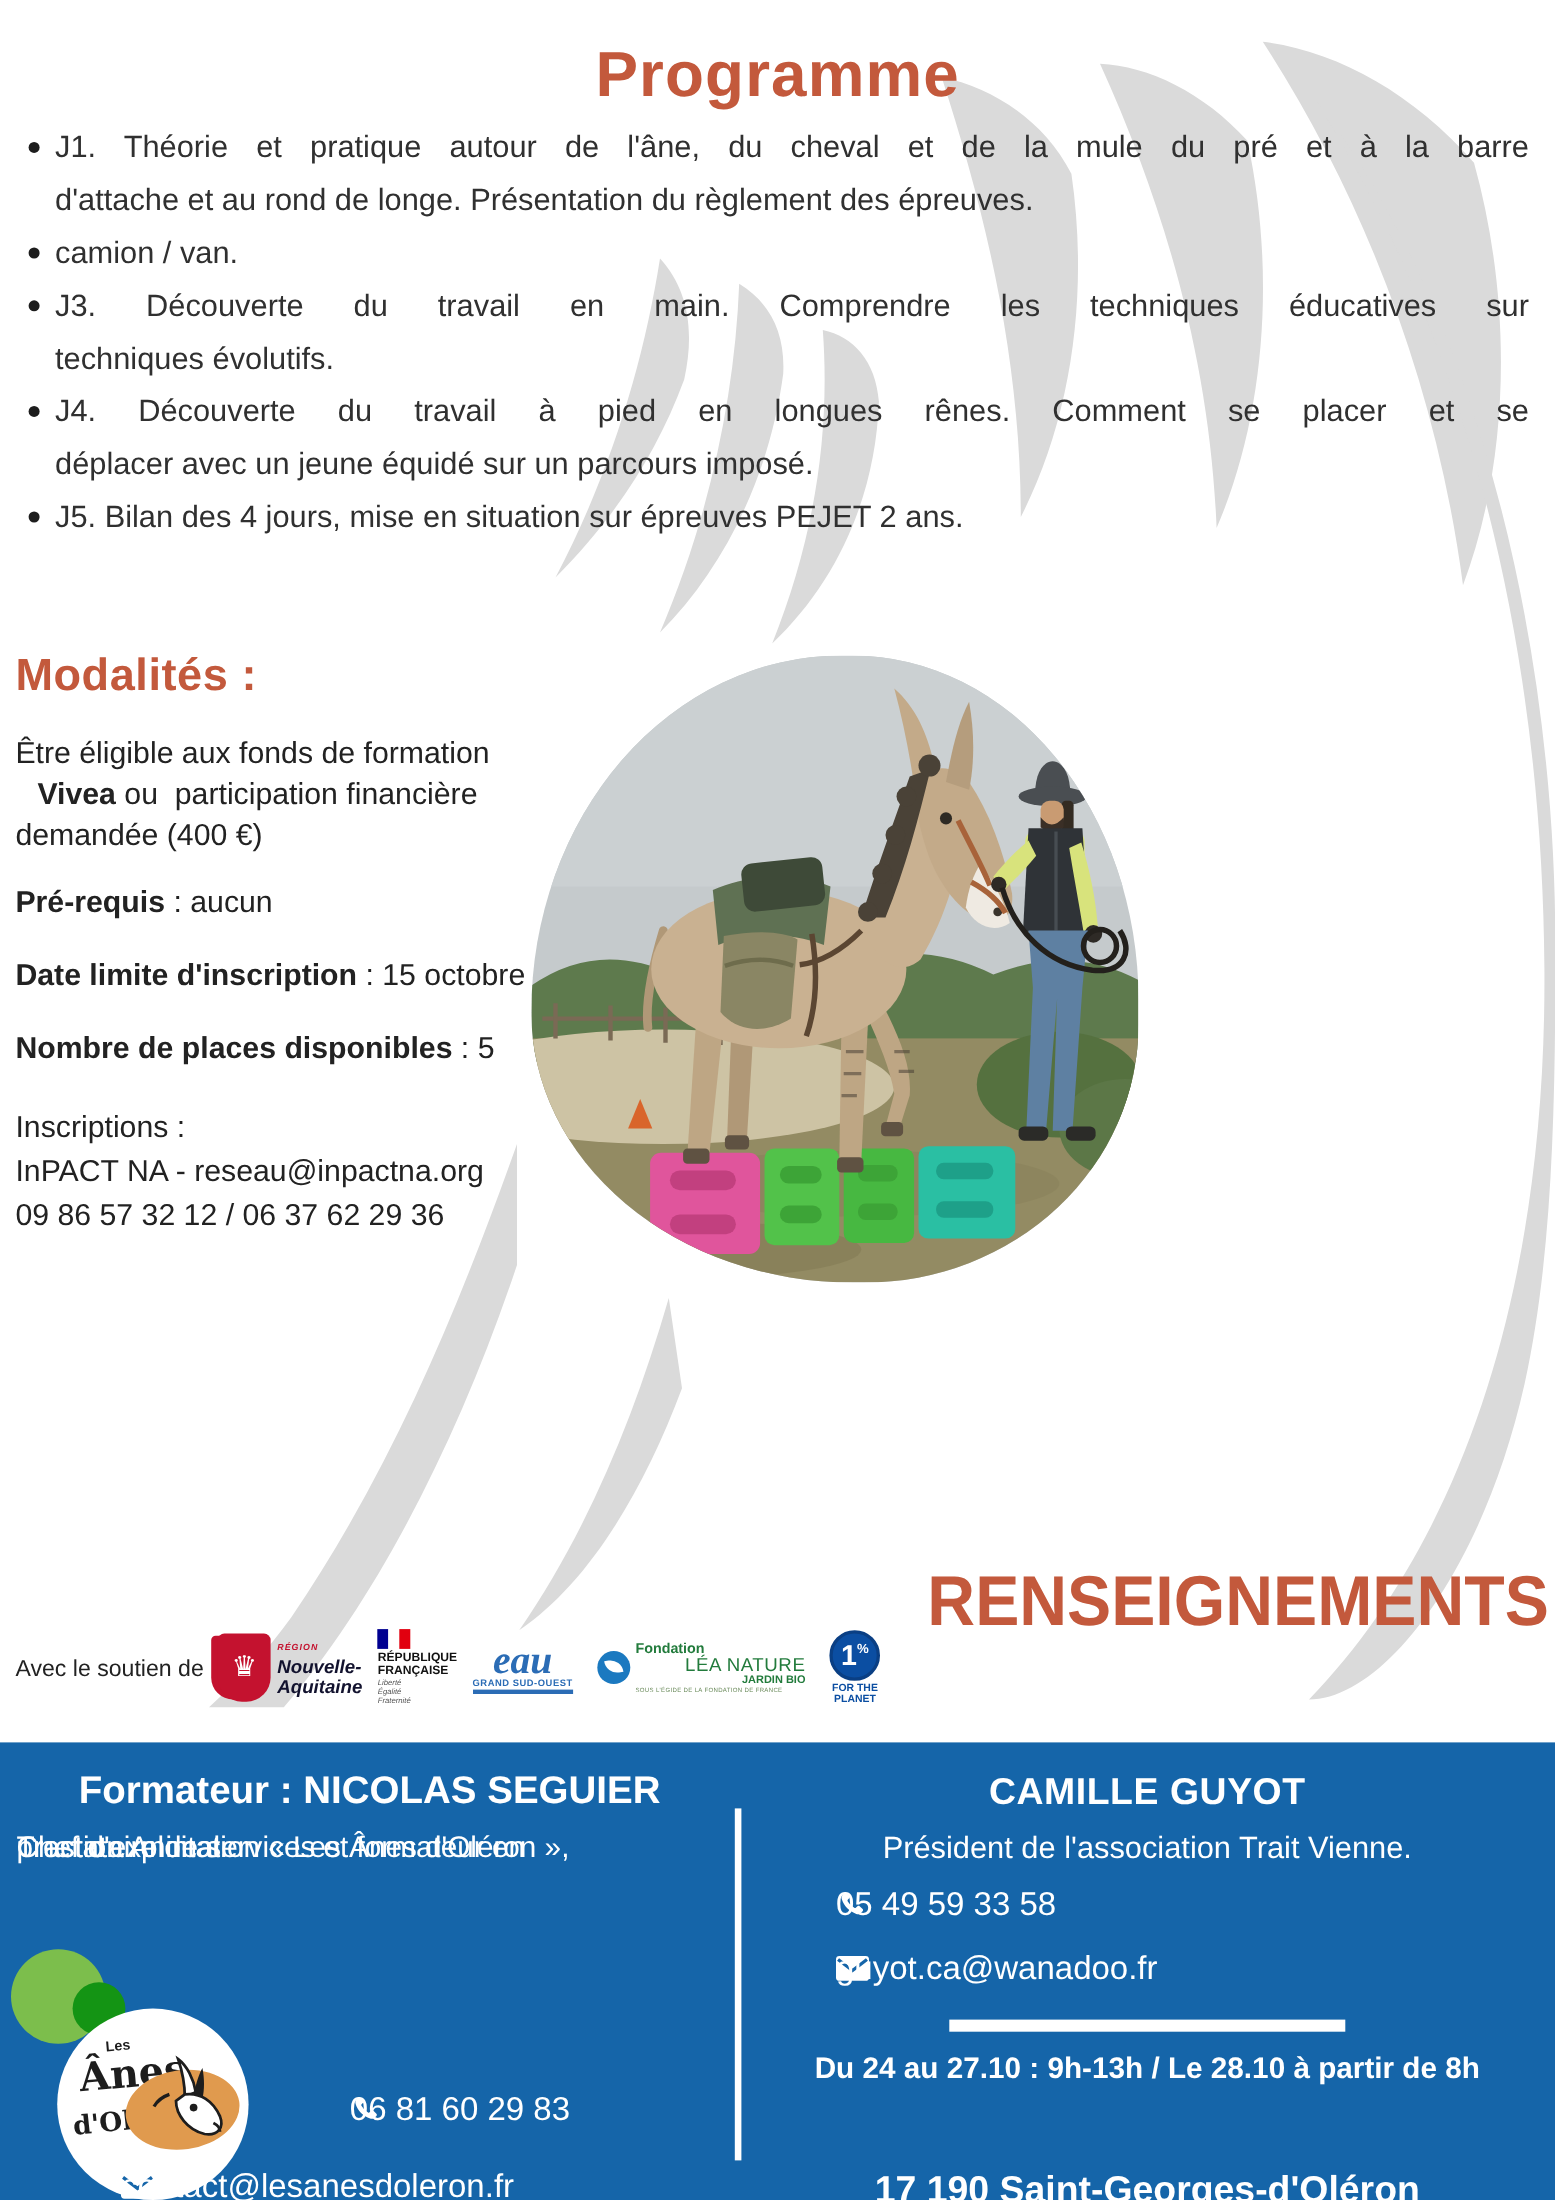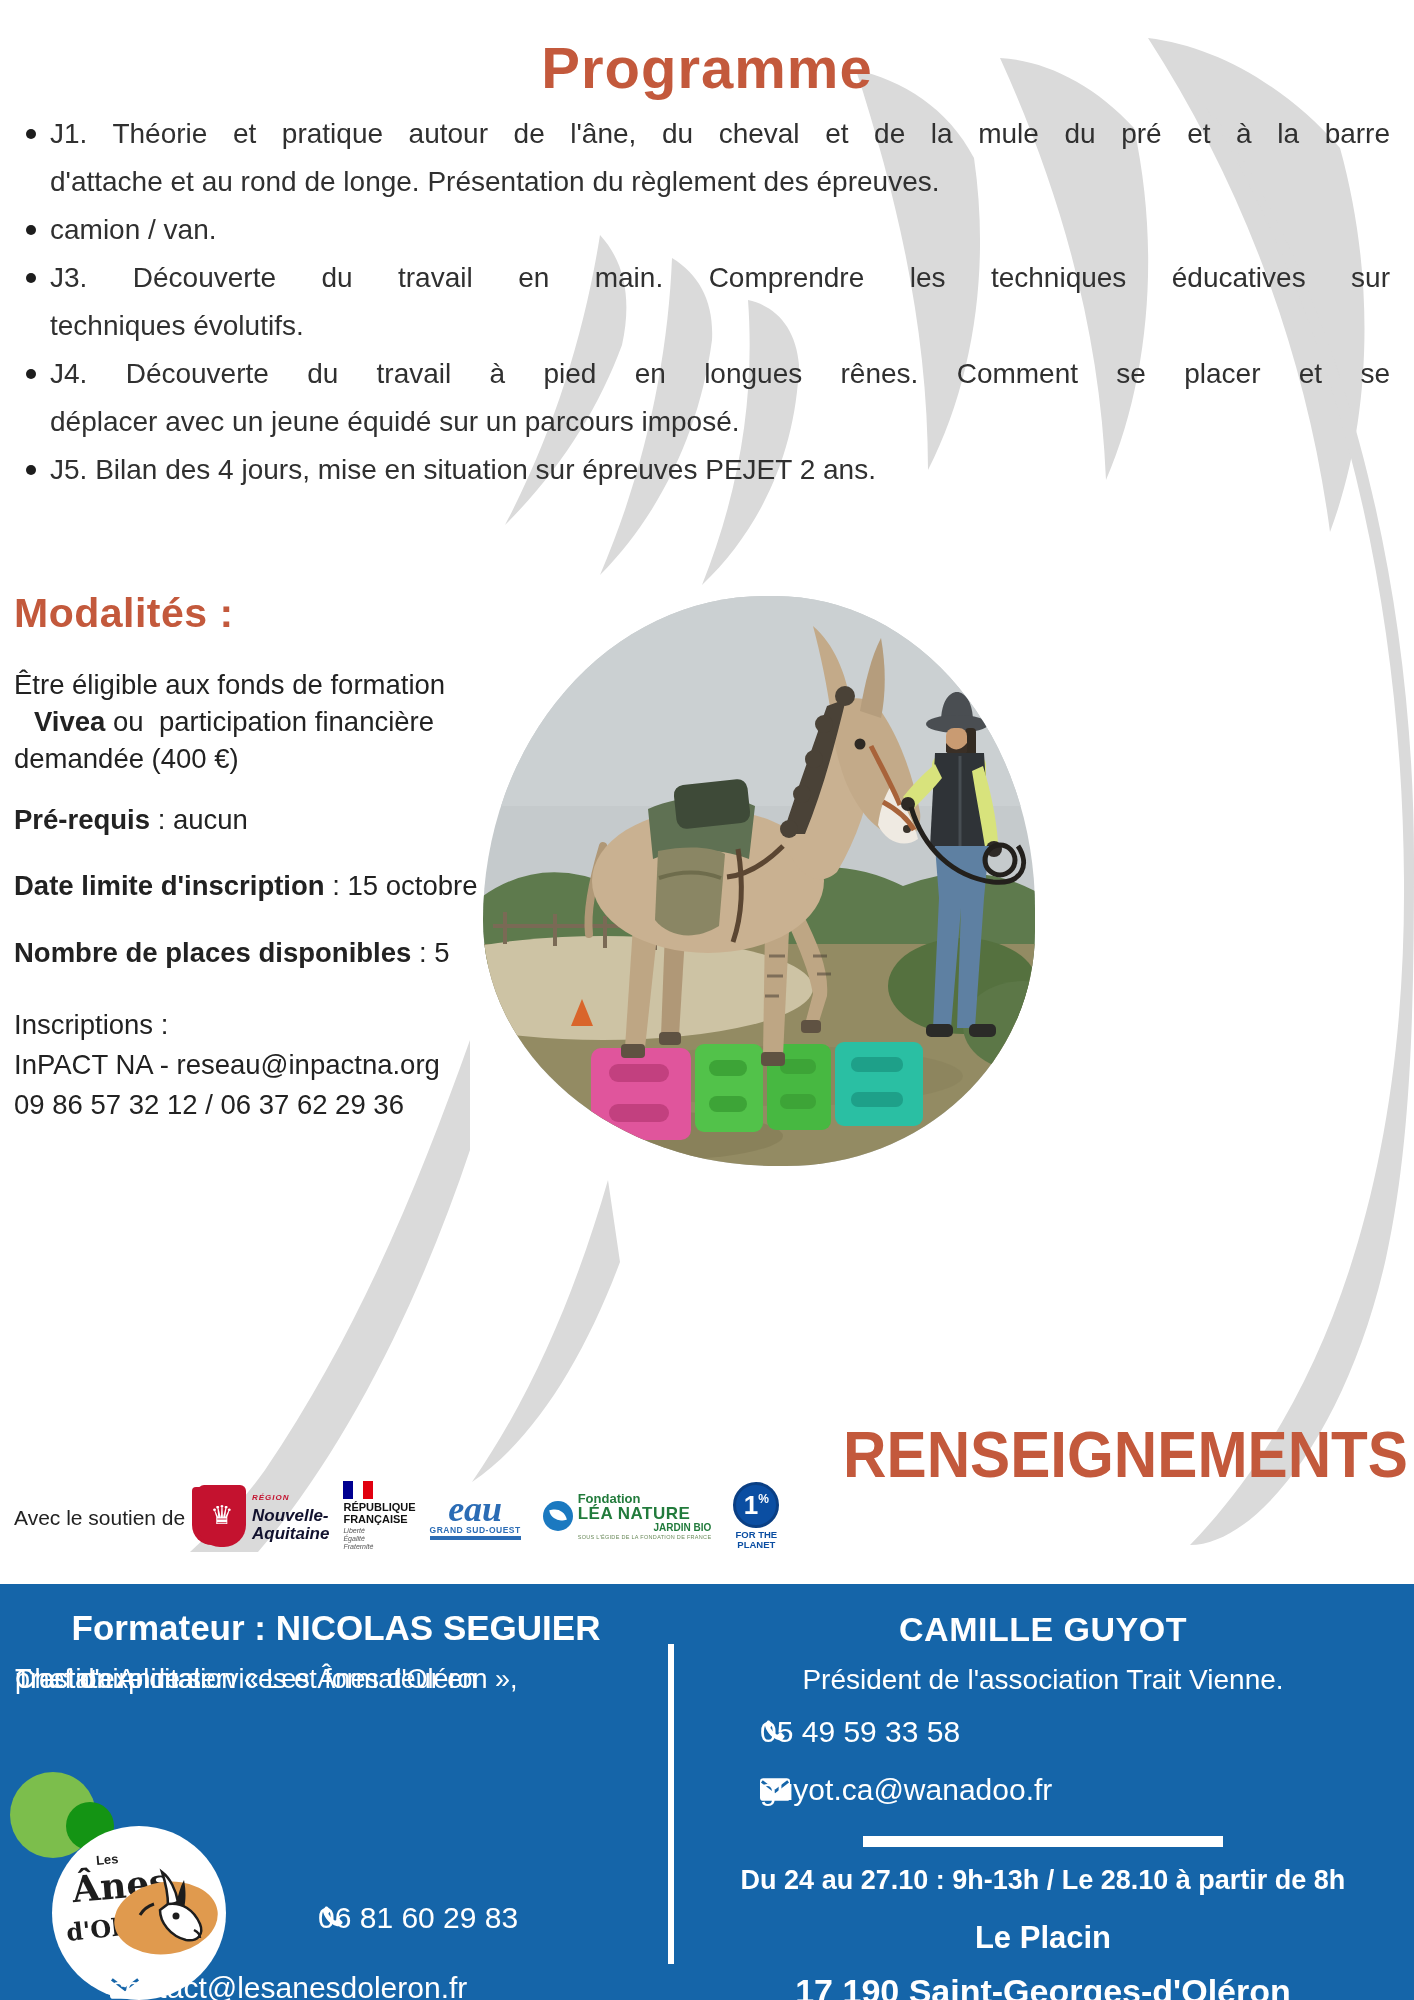--- a/index.html
+++ b/index.html
@@ -59,21 +59,21 @@
   .logo-rf .rftext{font-weight:700;font-size:11px;line-height:12px;color:#111;}
   .logo-rf .motto{font-style:italic;font-size:7px;line-height:8px;color:#555;white-space:pre-line;margin-top:2px;}
   .logo-eau{flex-direction:column;}
   .logo-eau .eau{font-size:36px;font-weight:700;font-style:italic;color:#2B6CB5;line-height:32px;font-family:"Liberation Serif",serif;}
   .logo-eau .sub{font-size:8.5px;letter-spacing:.5px;color:#2B6CB5;font-weight:700;border-bottom:4px solid #2B6CB5;padding-bottom:1px;}
   .logo-lea{background:#fff;border-radius:8px;padding:4px 8px;align-items:center;}
   .logo-lea .circ{width:30px;height:30px;border-radius:50%;background:#1B79C0;position:relative;margin-right:5px;flex:none;}
   .logo-lea .circ::after{content:"";position:absolute;left:7px;top:8px;width:16px;height:12px;background:#fff;
          border-radius:0 14px 0 14px;transform:rotate(-8deg);}
   .logo-lea .t1{font-size:13px;font-weight:700;color:#227B3C;line-height:13px;}
-  .logo-lea .t2{font-size:17px;font-weight:700;color:#227B3C;line-height:17px;letter-spacing:.5px;}
+  .logo-lea .t2{font-size:17px;font-weight:400;color:#227B3C;line-height:17px;letter-spacing:.5px;margin-left:45px;}
   .logo-lea .t3{font-size:10px;font-weight:700;color:#227B3C;line-height:11px;text-align:right;}
   .logo-lea .t4{font-size:5.5px;color:#6a8a5a;margin-top:1px;letter-spacing:.3px;}
   .logo-1p{flex-direction:column;}
   .logo-1p .circ{width:46px;height:46px;border-radius:50%;background:#0B4EA2;color:#fff;display:flex;
          align-items:center;justify-content:center;font-weight:800;font-size:26px;border:3px solid #0a3f84;box-sizing:border-box;}
   .logo-1p .pct{font-size:12px;margin-top:-12px;}
   .logo-1p .sub{font-size:9.5px;font-weight:800;color:#0B4EA2;line-height:10px;text-align:center;margin-top:2px;}
 
   
   .footer{left:0;top:1548px;width:1414px;height:452px;background:#1565A9;color:#fff;margin-top:36px;}
@@ -349,18 +349,17 @@
       </div>
       <div class="contact-row f-email-right">
         <svg width="30" height="23" viewBox="0 0 24 18">
             <rect width="24" height="18" rx="2.5" fill="#fff"></rect>
             <path d="M1.5 2.5 12 10.5 22.5 2.5" stroke="#1565A9" stroke-width="2.4" fill="none"></path>
           </svg>
         <span>guyot.ca@wanadoo.fr</span>
       </div>
       <div class="hbar"></div>
       <p class="f-schedule">Du 24 au 27.10 : 9h-13h / Le 28.10 à partir de 8h</p>
-      <p class="f-place">Le Placin</p>
       <p class="f-address">17 190 Saint-Georges-d'Oléron</p>
     </div>
   </div>
 
 </div>
 
 </body></html>

